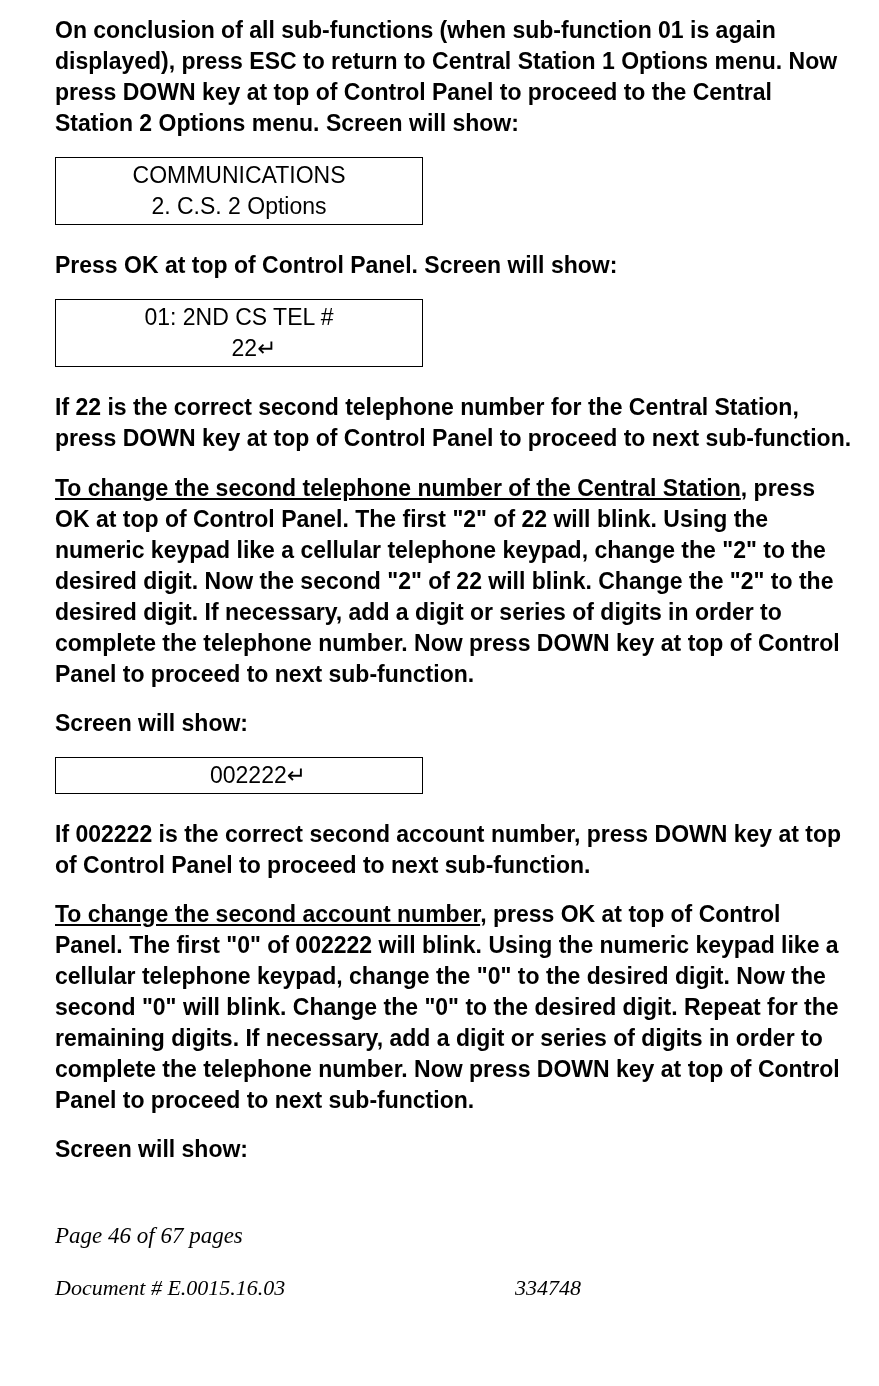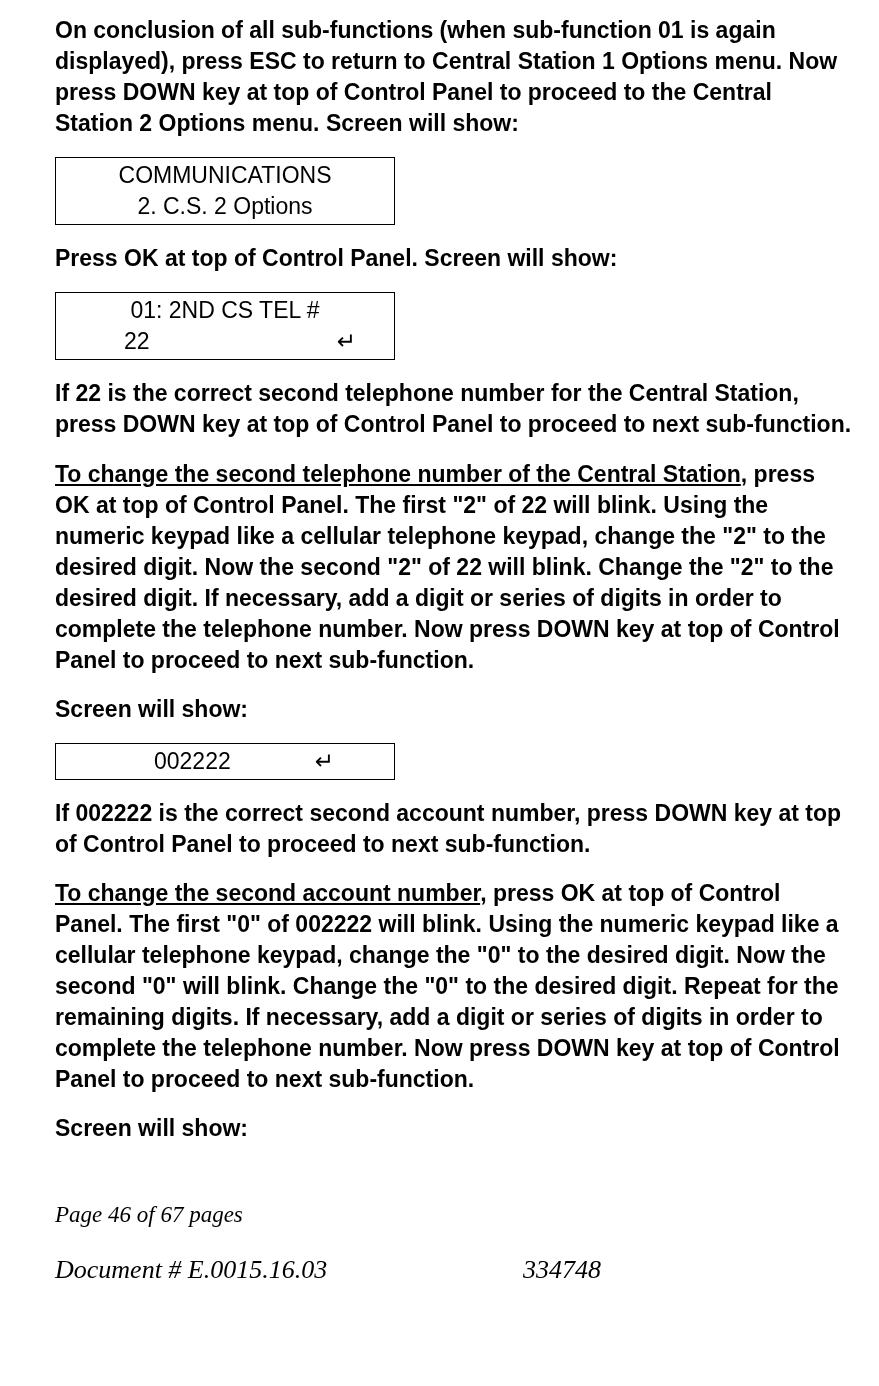--- a/index.html
+++ b/index.html
@@ -8,45 +8,44 @@
       font-size: 23px;
       line-height: 1.35;
       color: #000;
       background: #fff;
       width: 879px;
       padding: 15px 25px 20px 55px;
     }
     .para { margin-bottom: 18px; font-weight: bold; }
     .lcd {
       border: 1px solid #000;
-      width: 340px;
-      margin-bottom: 18px;
+      width: 368px;
+      margin-bottom: 25px;
       padding: 2px 0;
       font-size: 23px;
     }
     .lcd-line { text-align: center; }
     .lcd-row {
       display: flex;
-      justify-content: space-between;
+      justify-content: center;
       padding: 0 38px 0 68px;
     }
     .lcd-row .val { }
     .lcd-row .ret { }
     .u { text-decoration: underline; }
     .footer {
       margin-top: 55px;
       font-family: "Times New Roman", Times, serif;
       font-size: 23px;
       font-style: italic;
     }
     .footer .pg { margin-bottom: 22px; }
     .footer .docrow {
       display: flex;
-      font-size: 26px;
-      gap: 8px;
+      font-size: 22px;
     }
     .footer .docnum { width: 460px; }
   </style>
 </head>
 <body>
 
 <div class="para">On conclusion of all sub-functions (when sub-function 01 is again displayed), press ESC to return to Central Station 1 Options menu. Now press DOWN key at top of Control Panel to proceed to the Central Station 2 Options menu. Screen will show:</div>
 
 <div class="lcd">
   <div class="lcd-line">COMMUNICATIONS</div>

